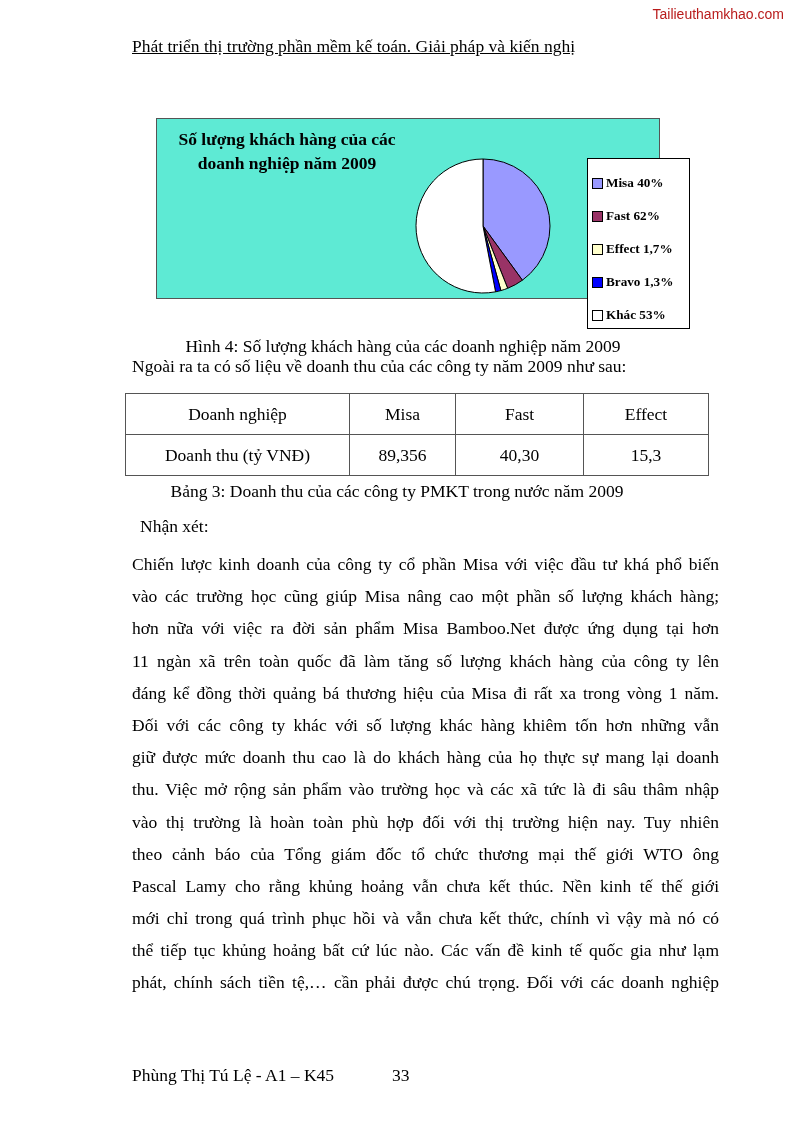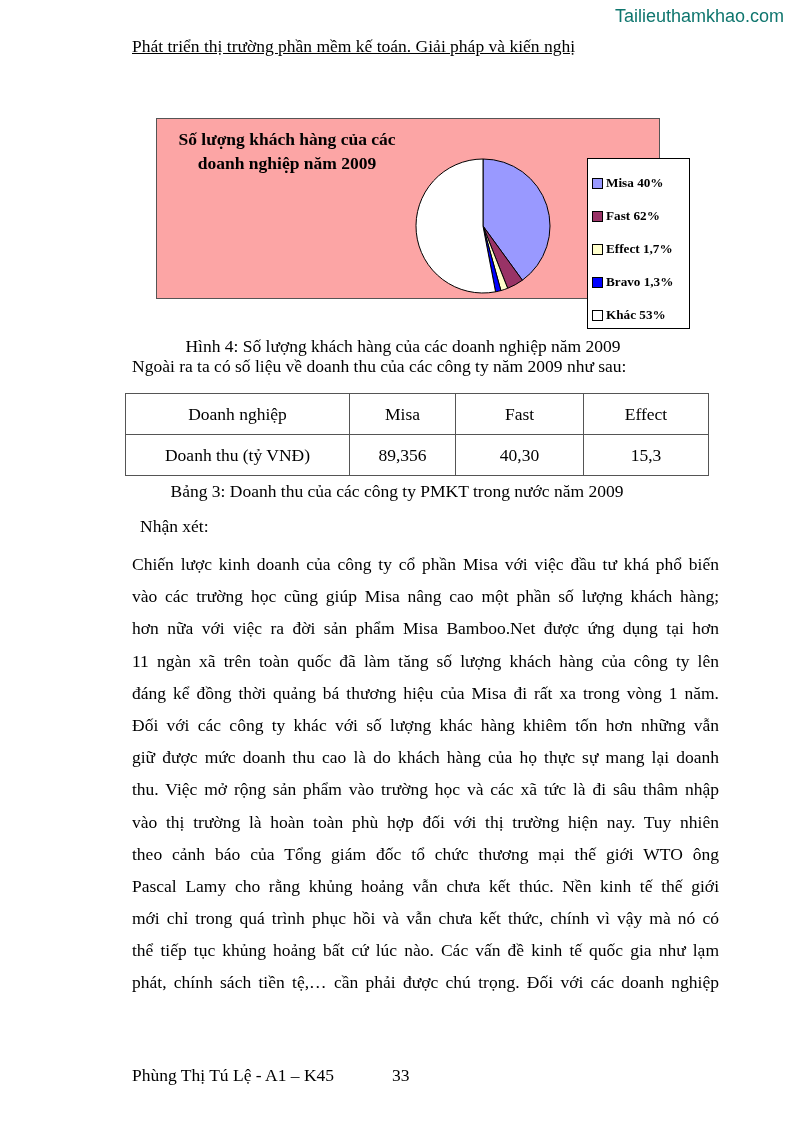--- a/index.html
+++ b/index.html
@@ -1,22 +1,22 @@
 <!DOCTYPE html>
 <html><head>
 <meta charset="utf-8">
 <style>
   html, body { margin: 0; padding: 0; background: #ffffff; }
   body { width: 794px; height: 1123px; position: relative; overflow: hidden;
          font-family: "Liberation Serif", "DejaVu Serif", serif; color: #000; }
   .watermark { position: absolute; top: 6px; right: 10px; font-family: "Liberation Sans", "DejaVu Sans", sans-serif;
-               font-size: 18px; color: #0f766e; }
+               font-size: 14px; color: #b91c1c; }
   .header { position: absolute; top: 36px; left: 132px; font-size: 17.5px; text-decoration: underline; white-space: nowrap; }
   .chart-frame { position: absolute; left: 156px; top: 118px; width: 504px; height: 181px;
-                 border: 1.5px solid #555; box-sizing: border-box; background: #fca5a5; }
+                 border: 1.5px solid #555; box-sizing: border-box; background: #5eead4; }
   .chart-title { position: absolute; left: 10px; top: 8px; width: 240px; text-align: center;
                  font-weight: bold; font-size: 17.5px; line-height: 24px; }
   .chart-svg { position: absolute; left: 256px; top: 36px; }
   .legend { position: absolute; left: 430px; top: 39px; width: 103px; border: 1px solid #000;
             box-sizing: border-box; padding: 2px 0 2px 4px; background: #fff; }
   .legend-item { display: flex; align-items: center; height: 22px; font-weight: bold; font-size: 13.2px; white-space: nowrap; margin-top: 11px; }
   .swatch { width: 9px; height: 9px; border: 1px solid #000; margin-right: 3px; flex: none; }
   .caption { position: absolute; left: 0; width: 794px; text-align: center; font-size: 17.5px; white-space: nowrap; }
   .para-line { position: absolute; left: 132px; font-size: 17.5px; white-space: nowrap; }
   table.rev { position: absolute; left: 125px; top: 393px; width: 584px; border-collapse: collapse; font-size: 17.5px; }

